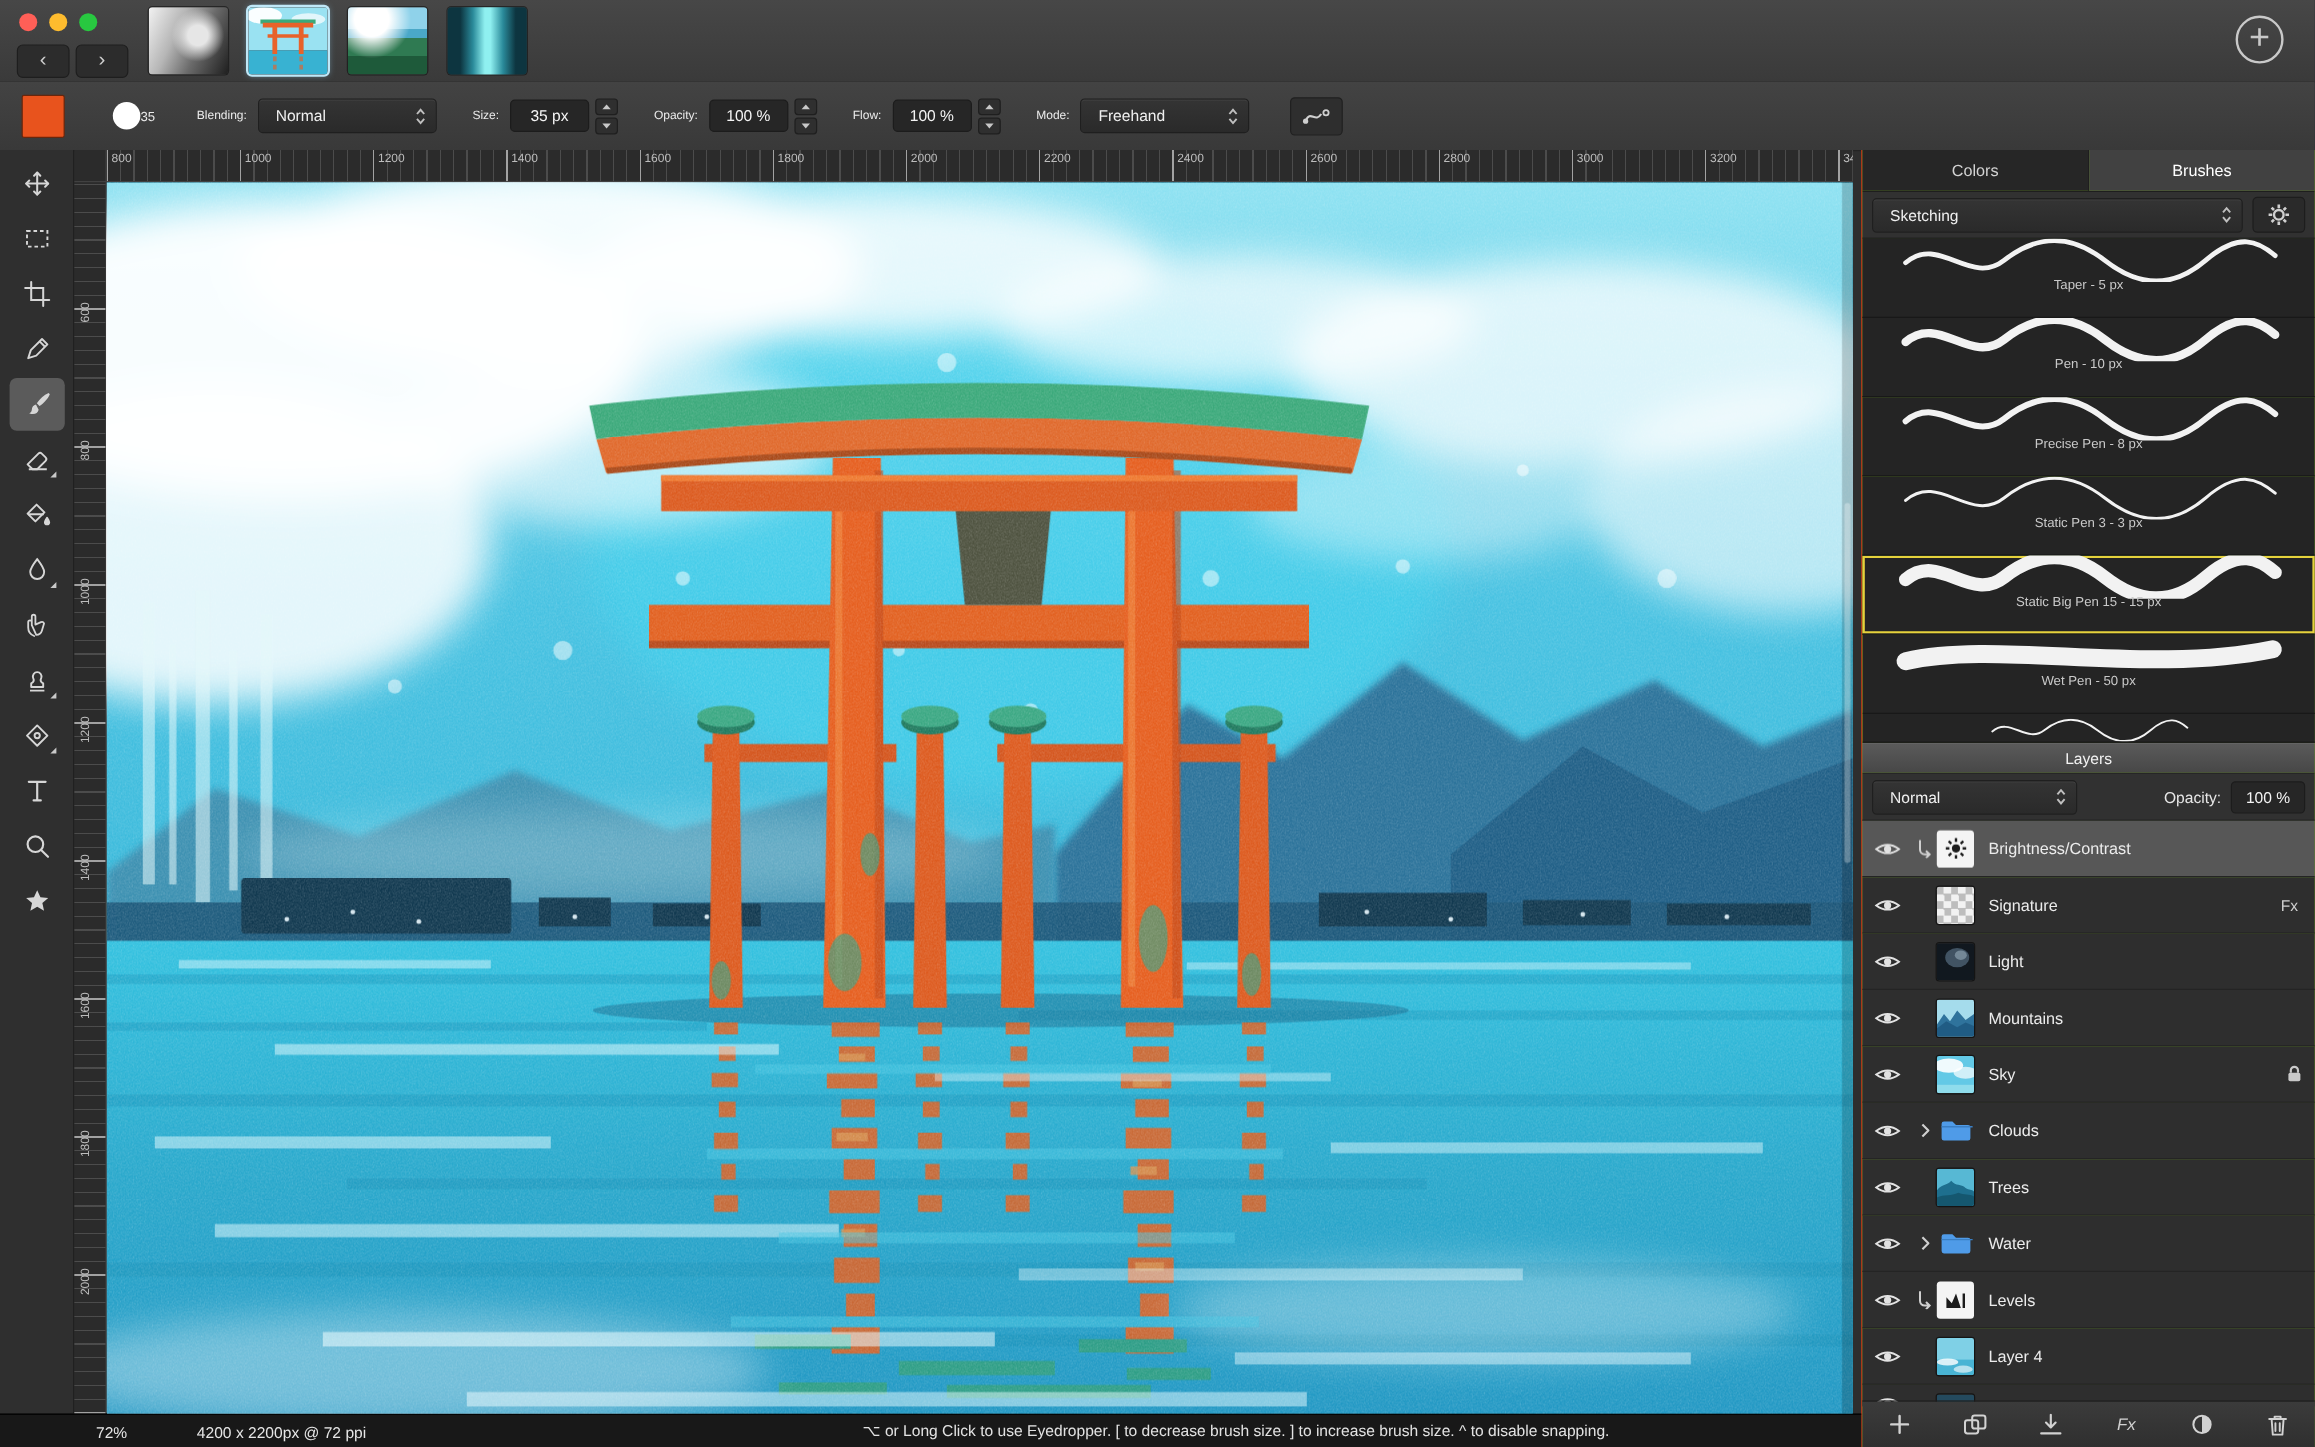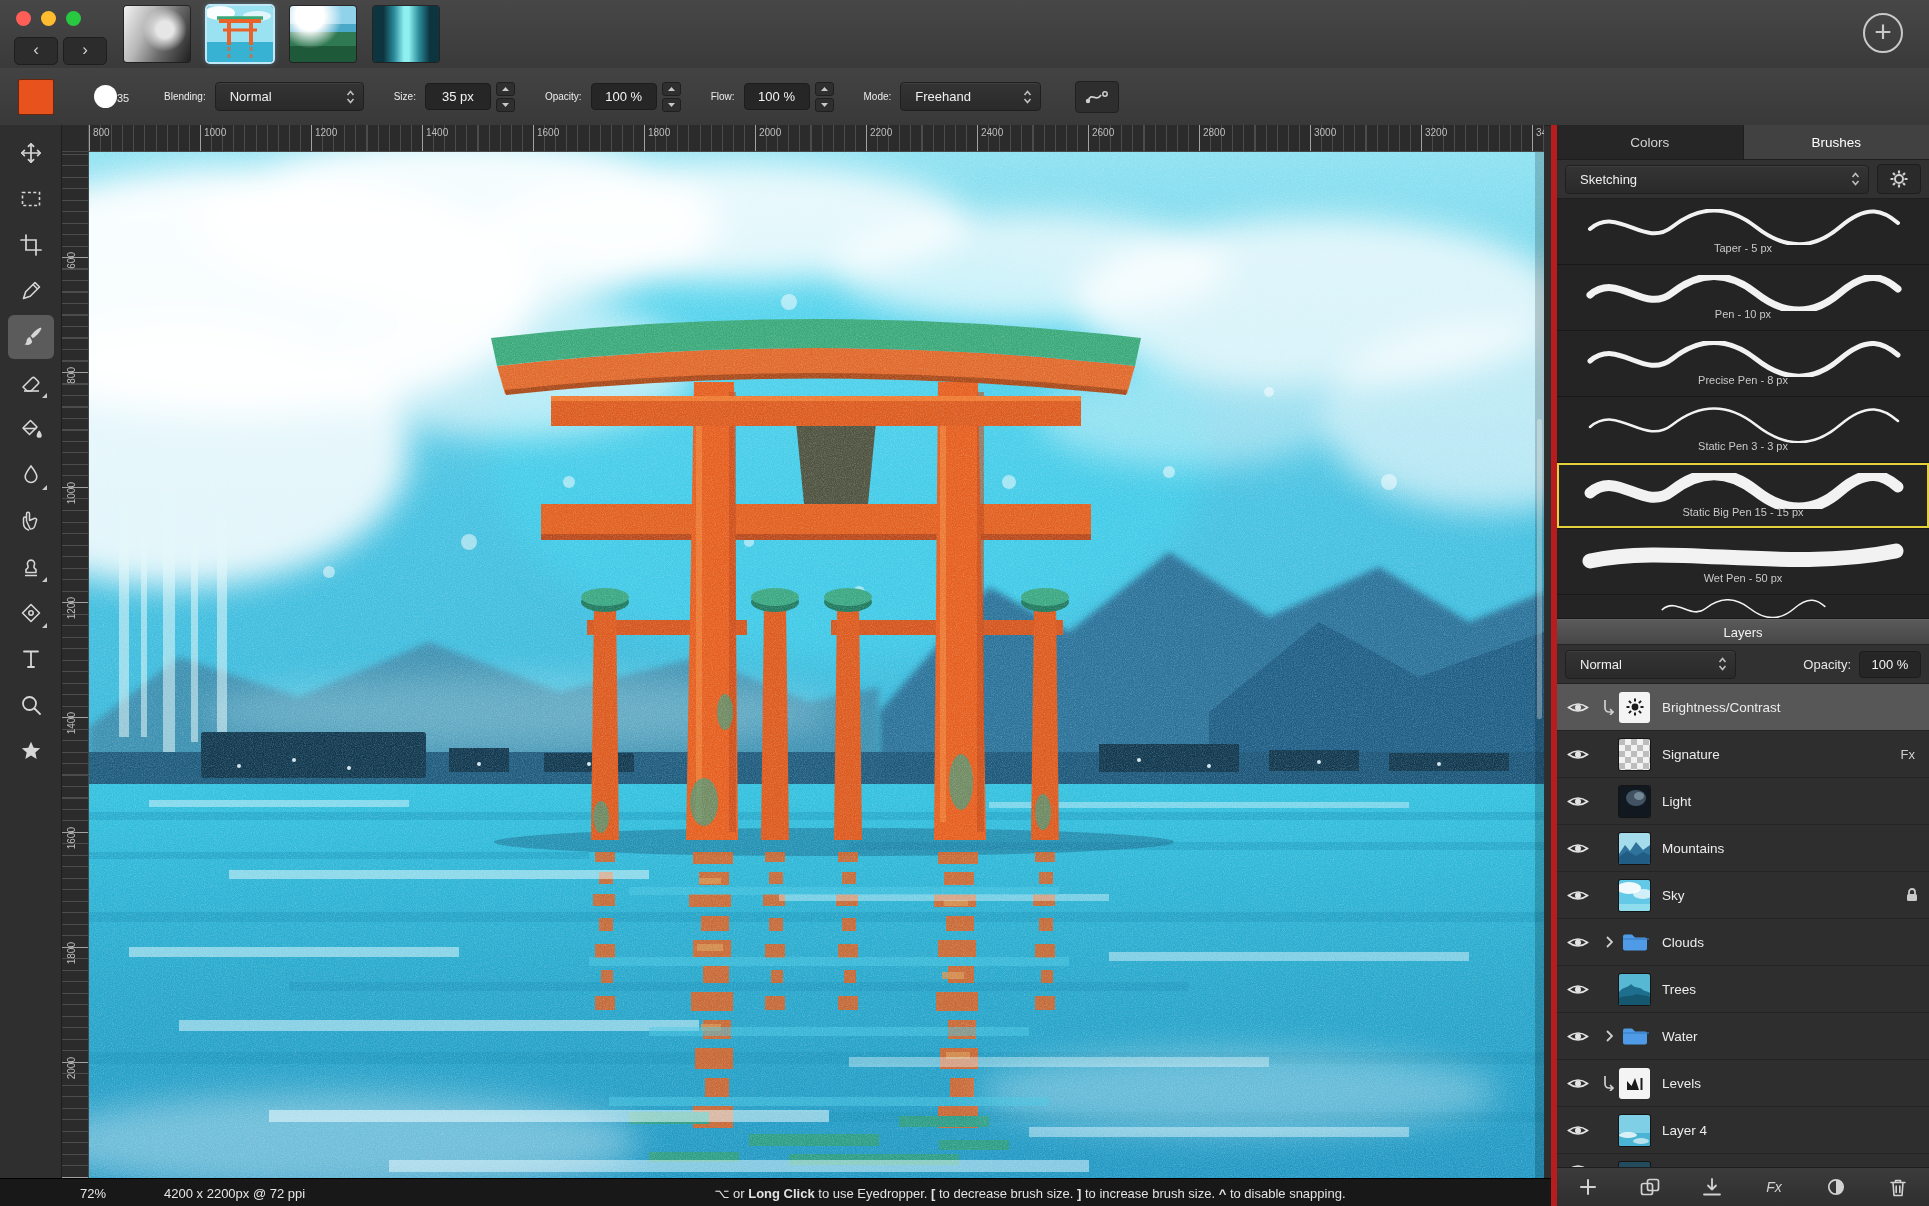--- a/index.html
+++ b/index.html
@@ -69,32 +69,32 @@
       repeating-linear-gradient(0deg,rgba(160,160,160,.28) 0 1px,transparent 1px 11.5px);}
   .ruler-left span{position:absolute;left:4px;font-size:10px;color:#bdbdbd;
     writing-mode:vertical-rl;transform:rotate(180deg);}
   
   .canvas{position:absolute;left:89px;top:152px;width:1455px;height:1026px;overflow:hidden;background:#38b8da;}
   .canvas-vscroll{position:absolute;right:0;top:0;width:9px;height:100%;background:rgba(0,0,0,.18);}
   .canvas-vscroll .vthumb{position:absolute;left:2px;top:26%;width:5px;height:300px;
     background:rgba(255,255,255,.3);border-radius:3px;}
   
   .right-panel{position:absolute;left:1551px;top:125px;width:378px;height:1081px;background:#84cc16;
-    border-left:6px solid #b91c1c;box-sizing:border-box;}
+    border-left:1px solid #b91c1c;box-sizing:border-box;}
   .panel-tabs{height:34px;display:flex;border-bottom:1px solid #1e1e1e;}
   .ptab{flex:1;display:flex;align-items:center;justify-content:center;font-size:13.5px;color:#d2d2d2;
     background:#262626;border-right:1px solid #1e1e1e;}
   .ptab.active{background:#414141;color:#fff;border-right:none;}
   .cat-row{height:38px;display:flex;align-items:center;gap:8px;padding:0 8px;background:#313131;
     border-bottom:1px solid #1f1f1f;}
   .cat-dd{flex:1;}
   .gear-btn{width:42px;height:28px;background:#2a2a2a;border:1px solid #1d1d1d;border-radius:4px;
     display:flex;align-items:center;justify-content:center;}
   .brush-item{height:66px;background:#242424;border-bottom:1px solid #181818;display:flex;
-    flex-direction:column;align-items:center;justify-content:center;box-sizing:border-box;position:relative;}
+    flex-direction:column;align-items:center;justify-content:flex-start;box-sizing:border-box;position:relative;}
   .brush-item .bname{font-size:11px;color:#c9c9c9;margin-top:-3px;}
   .brush-item.selected{box-shadow:inset 0 0 0 2px #e6d23c;}
   .brush-item.partial{height:24px;overflow:hidden;justify-content:flex-start;padding-top:4px;}
   .stroke path{fill:none;stroke:#f2f2f2;stroke-linecap:round;}
   .layers-header{height:24px;background:linear-gradient(#5a5a5a,#474747);border-top:1px solid #636363;
     border-bottom:1px solid #262626;display:flex;align-items:center;justify-content:center;
     font-size:13px;color:#f2f2f2;}
   .blend-row{height:38px;display:flex;align-items:center;gap:8px;padding:0 8px;background:#313131;
     border-bottom:1px solid #222;}
   .dd-layerblend{width:148px;}
@@ -117,21 +117,21 @@
     background:linear-gradient(#3b3b3b,#2f2f2f);border-top:1px solid #1e1e1e;
     display:flex;align-items:center;justify-content:space-around;box-sizing:border-box;}
   .f-btn{width:42px;height:30px;display:flex;align-items:center;justify-content:center;color:#d2d2d2;font-size:14px;}
   .fx-label{font-size:14px;color:#d2d2d2;font-style:italic;}
   
   .status-bar{position:absolute;left:0;top:1178px;width:1551px;height:28px;background:#181818;
     border-top:1px solid #000;display:flex;align-items:center;font-size:13px;color:#e6e6e6;}
   .sb-zoom{margin-left:80px;}
   .sb-doc{margin-left:58px;}
   .sb-hint{position:absolute;left:1030px;transform:translateX(-50%);white-space:nowrap;color:#e2e2e2;}
-  .sb-hint .b{font-weight:bold;}
+  .sb-hint .b{font-weight:normal;}
 </style>
 </head>
 <body>
 
 <div class="titlebar">
   <div class="traffic">
     <span class="light tl-close"></span>
     <span class="light tl-min"></span>
     <span class="light tl-zoom"></span>
   </div>

